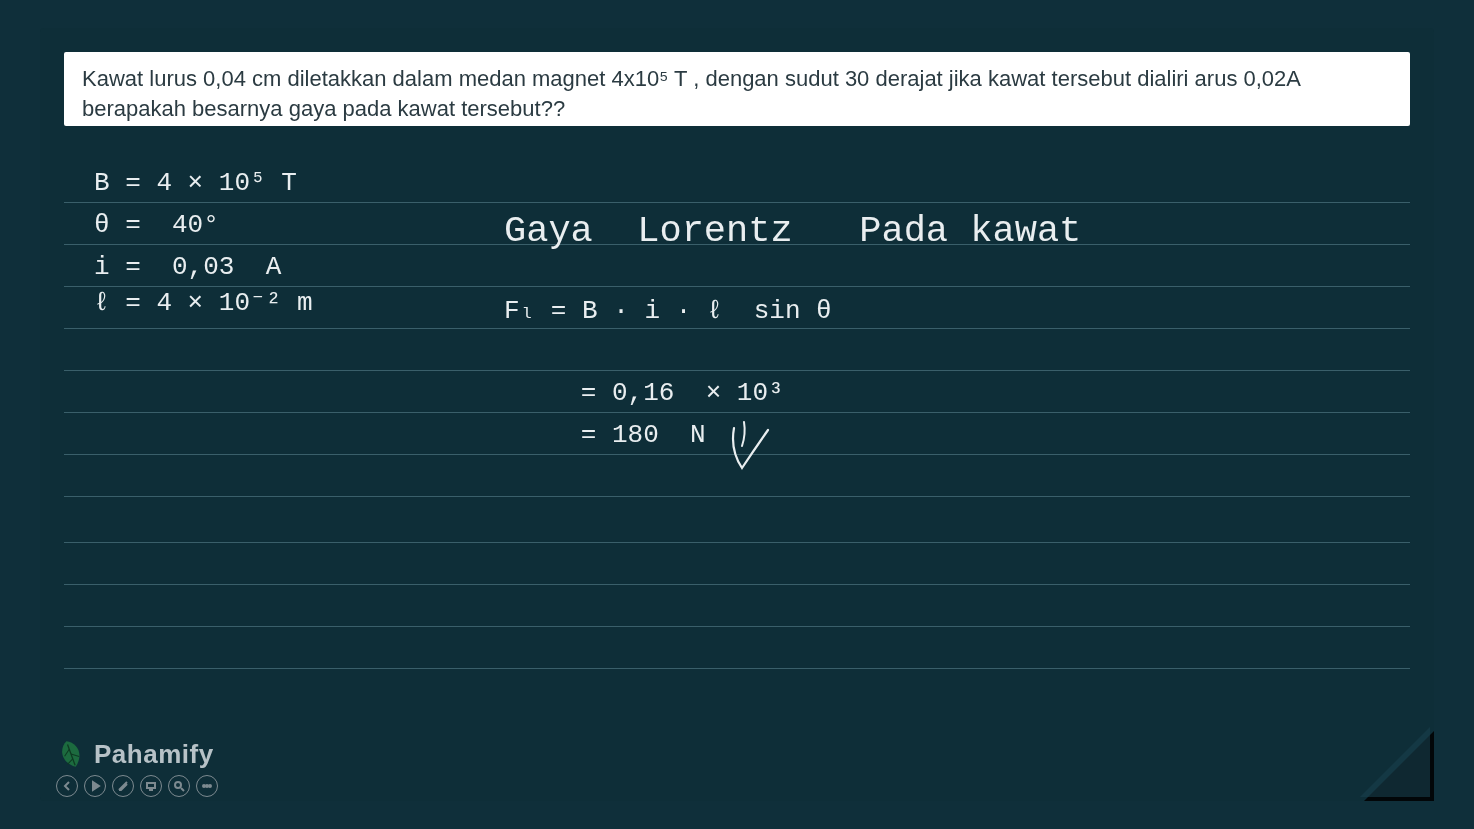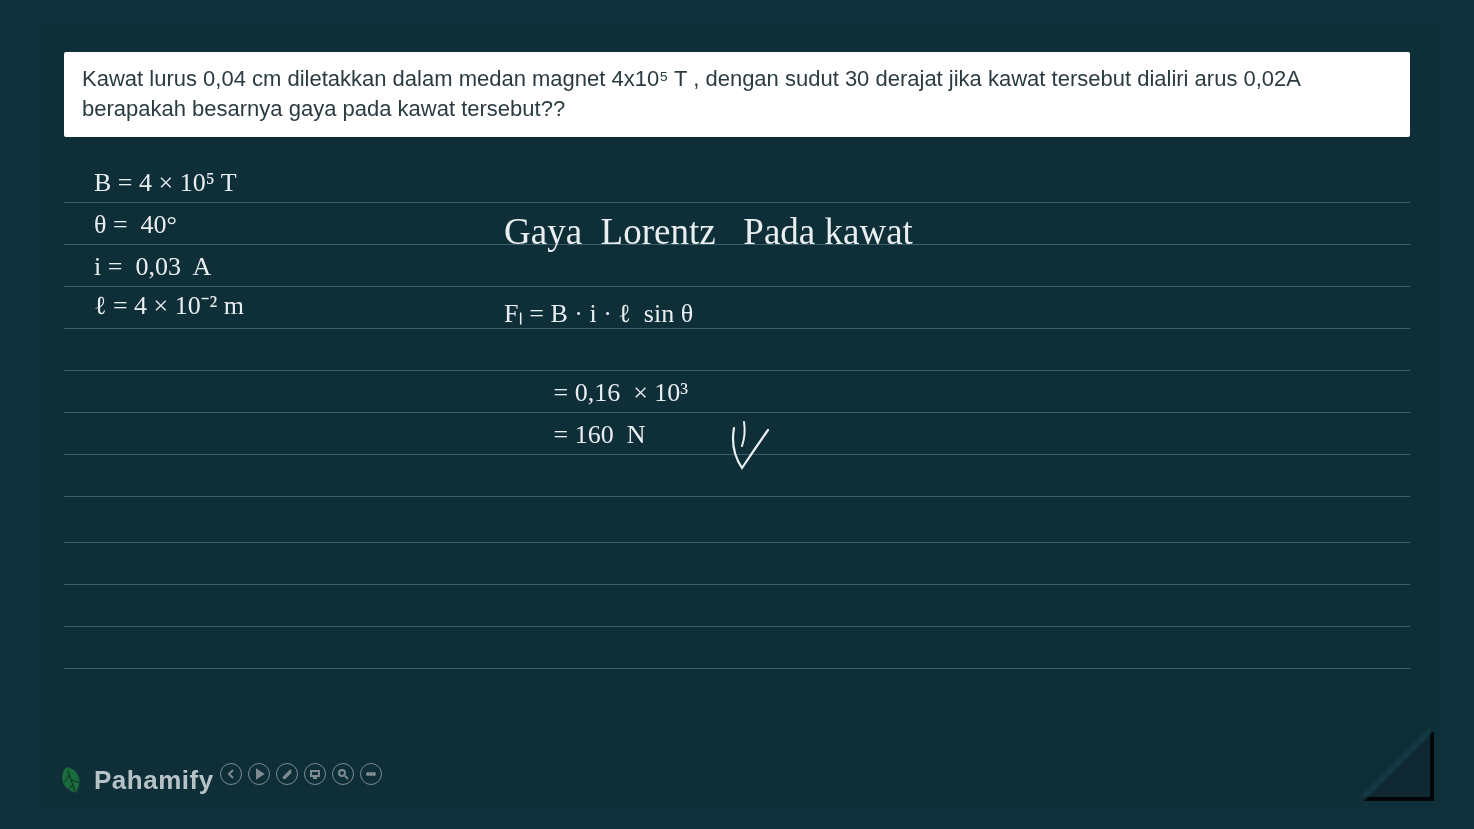--- a/index.html
+++ b/index.html
@@ -17,43 +17,43 @@
     background: #0e2e38;
     border-radius: 4px;
   }
   .question-box {
     position: absolute;
     left: 24px; right: 24px; top: 24px;
     background: #ffffff;
     color: #2b3b42;
     font-size: 22px;
     line-height: 1.35;
-    padding: 12px 18px 14px 18px;
+    padding: 12px 18px 3px 18px;
     border-radius: 2px;
   }
   .ruled {
     position: absolute;
     left: 24px; right: 24px; top: 126px; bottom: 20px;
   }
   .rule {
     position: absolute;
     left: 0; right: 0;
     border-top: 1px solid #3a5f6a;
   }
   .hand {
     position: absolute;
-    font-family: Liberation Serif, serif;
+    font-family: Liberation Mono, monospace;
     color: #e9eef0;
     font-size: 26px;
     white-space: pre;
   }
   .logo {
     position: absolute;
     left: 14px; bottom: 4px;
-    display: flex; flex-direction: row; align-items: flex-start;
+    display: flex; flex-direction: column; align-items: flex-start;
     gap: 4px;
   }
   .logo-row1 { display: flex; align-items: center; gap: 6px; }
   .leaf {
     width: 34px; height: 34px;
     transform: rotate(-20deg);
   }
   .leaf svg { width: 100%; height: 100%; }
   .brand {
     font-family: "Segoe UI", Arial, sans-serif;
@@ -122,21 +122,21 @@
 
     <span class="hand" style="left:30px; top:14px;">B = 4 × 10⁵ T</span>
     <span class="hand" style="left:30px; top:56px;">θ =  40°</span>
     <span class="hand" style="left:30px; top:98px;">i =  0,03  A</span>
     <span class="hand" style="left:30px; top:132px;">ℓ = 4 × 10⁻² m</span>
 
     <span class="hand" style="left:440px; top:56px; font-size:37px;">Gaya  Lorentz   Pada kawat</span>
 
     <span class="hand" style="left:440px; top:140px;">Fₗ = B · i · ℓ  sin θ</span>
     <span class="hand" style="left:470px; top:224px;">   = 0,16  × 10³</span>
-    <span class="hand" style="left:470px; top:266px;">   = 160  N</span>
+    <span class="hand" style="left:470px; top:266px;">   = 180  N</span>
 
     <svg class="scribble" style="left:660px; top:266px; width:70px; height:70px;">
       <path d="M10 8 Q6 30 18 48 Q30 30 44 10" stroke="#e9eef0" stroke-width="2.2" fill="none" stroke-linecap="round"></path>
       <path d="M20 2 Q22 14 18 26" stroke="#e9eef0" stroke-width="2" fill="none" stroke-linecap="round"></path>
     </svg>
   </div>
 
   <div class="logo">
     <div class="logo-row1">
       <span class="leaf">

